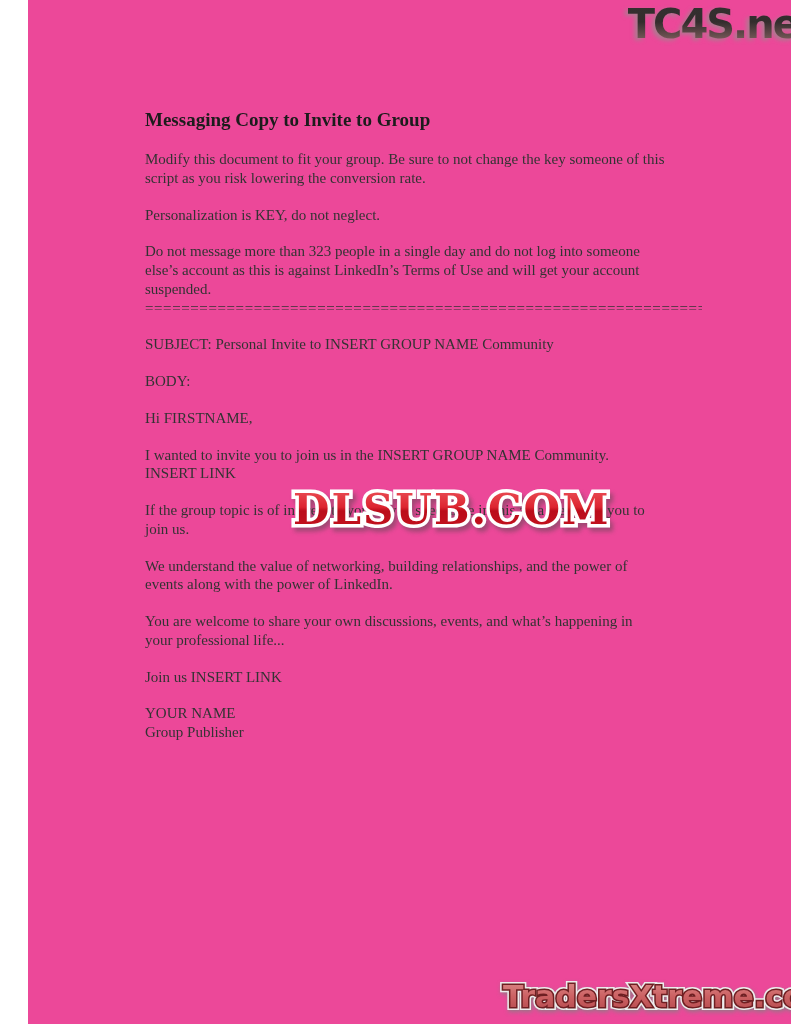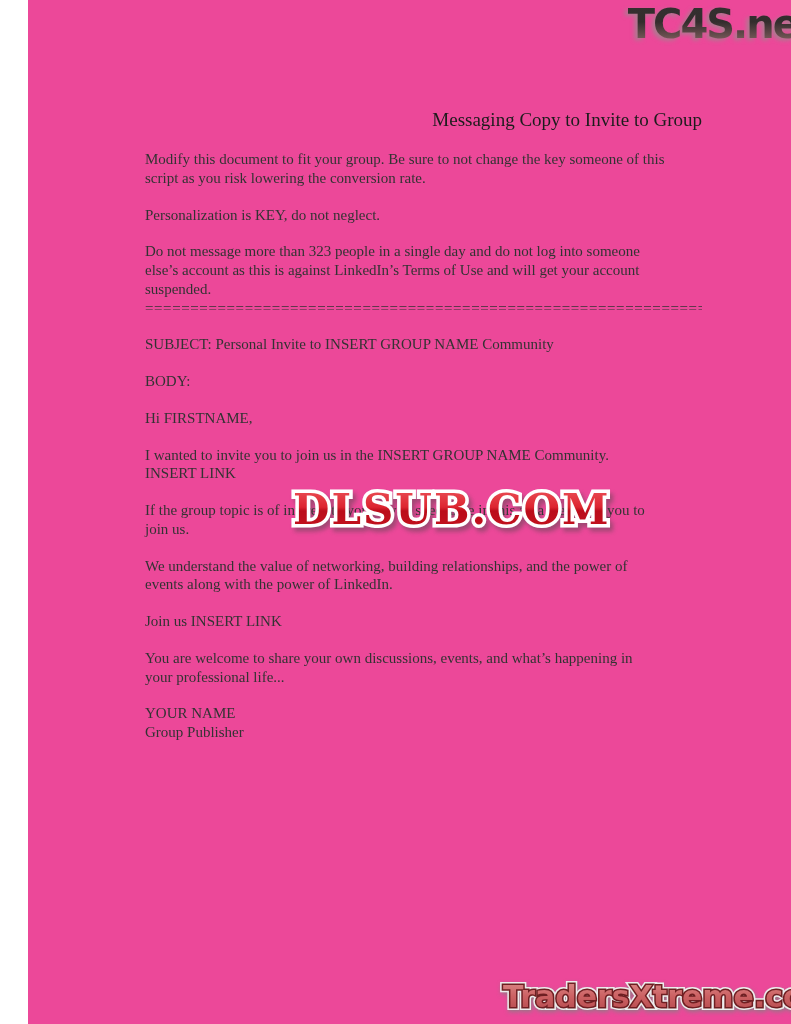--- a/index.html
+++ b/index.html
@@ -38,23 +38,23 @@
     left: 117px;
     top: 108px;
     width: 557px;
     font-size: 15px;
     line-height: 18.75px;
     color: #333333;
   }
   .doc-title {
     font-size: 19px;
     line-height: 24px;
-    font-weight: normal;
+    font-weight: bold;
     color: #1c1c1c;
-    text-align: right;
+    text-align: left;
     margin: 0 0 18px 0;
   }
   .content p {
     margin: 0 0 18px 0;
     white-space: pre-line;
   }
   .content p.tight { margin-bottom: 0; }
   .divider {
     margin: 0 0 18px 0;
     white-space: nowrap;
@@ -160,24 +160,24 @@
 
     <p>I wanted to invite you to join us in the INSERT GROUP NAME Community.
 INSERT LINK</p>
 
     <p>If the group topic is of interest to you or you specialize in this area we invite you to
 join us.</p>
 
     <p>We understand the value of networking, building relationships, and the power of
 events along with the power of LinkedIn.</p>
 
-    <p>Join us INSERT LINK</p>
-
     <p>You are welcome to share your own discussions, events, and what’s happening in
 your professional life...</p>
+
+    <p>Join us INSERT LINK</p>
 
     <p>YOUR NAME
 Group Publisher</p>
 
   </div>
 
   <div class="dlsub">
     <span class="under">DLSUB.COM</span>
     <span class="over">DLSUB.COM</span>
   </div>

